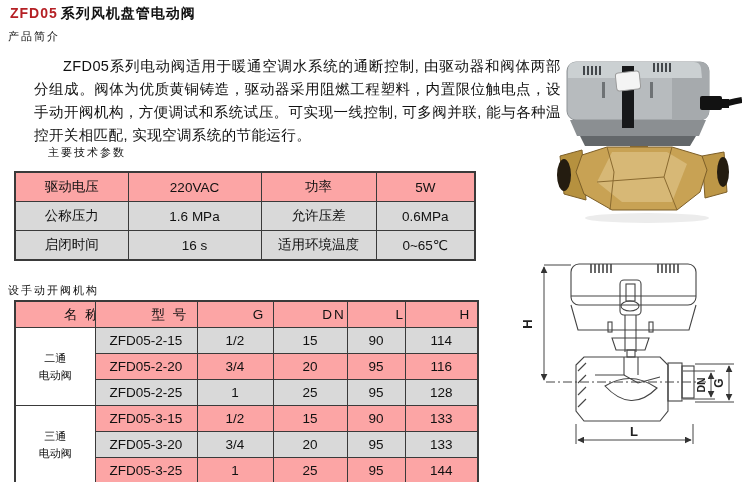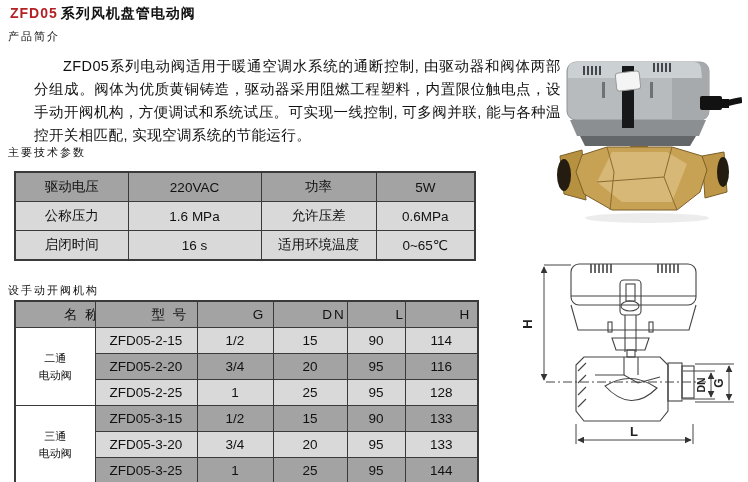--- a/index.html
+++ b/index.html
@@ -4,27 +4,27 @@
 <style>
   html,body{margin:0;padding:0;background:#fff;}
   body{font-family:"Liberation Sans","DejaVu Sans",sans-serif;color:#111;}
   .page{position:relative;width:748px;height:482px;background:#fff;overflow:hidden;}
 
   .doc-title{position:absolute;left:10px;top:5px;font-size:14px;font-weight:700;letter-spacing:1px;white-space:nowrap;}
   .doc-title .model{color:var(--brand-red,#b52025);margin-right:3px;}
 
   .sec-heading{position:absolute;left:8px;font-size:11px;font-weight:500;letter-spacing:2px;white-space:nowrap;}
   .h-intro{top:29px;}
-  .h-params{top:145px;}
+  .h-params{top:145px;margin-left:40px;}
   .h-models{top:283px;}
 
   .intro-par{position:absolute;left:10px;top:55px;width:527px;font-size:14.5px;line-height:23px;
     text-align:justify;text-indent:2em;letter-spacing:0.4px;margin-left:24px;}
 
-  table{border-collapse:collapse;table-layout:fixed;position:absolute;background:#a3a3a3;}
+  table{border-collapse:collapse;table-layout:fixed;position:absolute;background:#fca5a5;}
   td,th{border:1px solid var(--border-dark,#3a3a3a);text-align:center;vertical-align:middle;
     font-size:13.5px;font-weight:400;padding:0;overflow:hidden;white-space:nowrap;}
   .params-table{left:14px;top:171px;width:460px;border:2px solid var(--border-dark,#3a3a3a);}
   .params-table td{height:28px;}
   .models-table{left:14px;top:300px;width:463px;border:2px solid var(--border-dark,#3a3a3a);}
   .models-table td,.models-table th{height:25px;}
   tr.stripe td{background:var(--stripe-gray,#d9d9d9);}
   .models-table tr.stripe td.val{background:var(--stripe-gray,#d9d9d9);}
   .models-table td.name{background:#fff;line-height:17px;font-size:11px;}
   .models-table th{letter-spacing:2px;padding-left:48px;}

